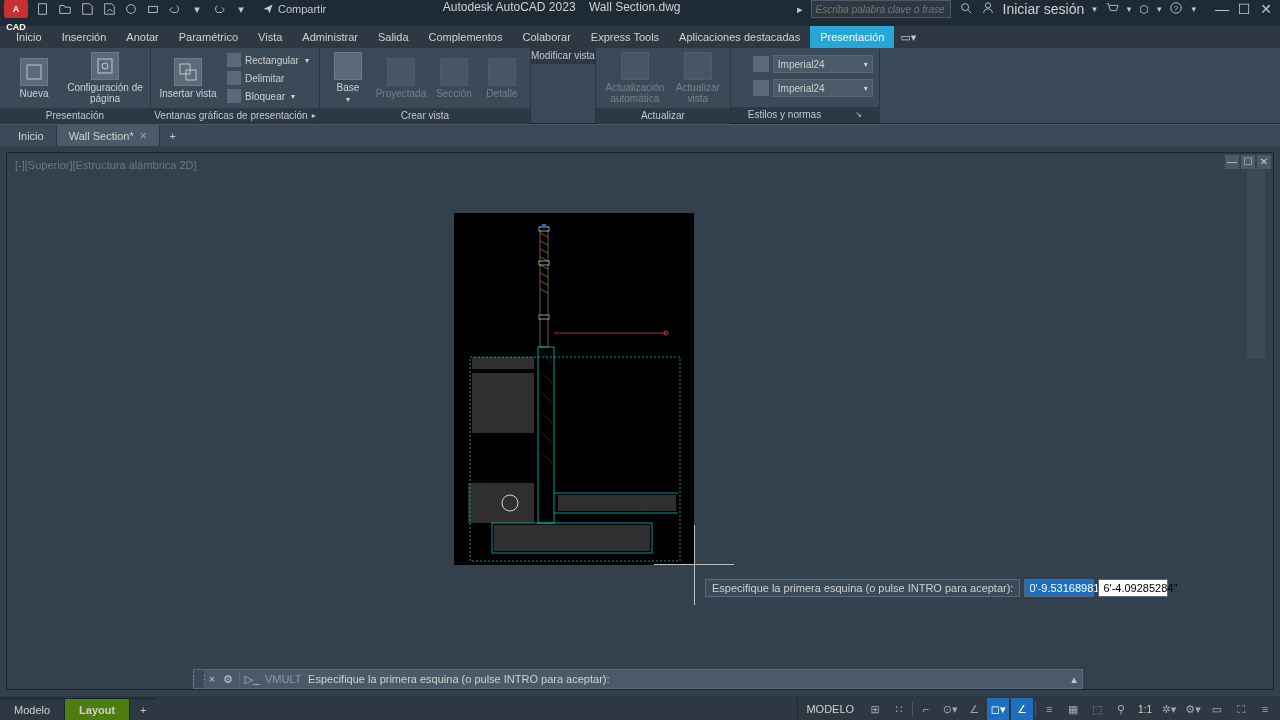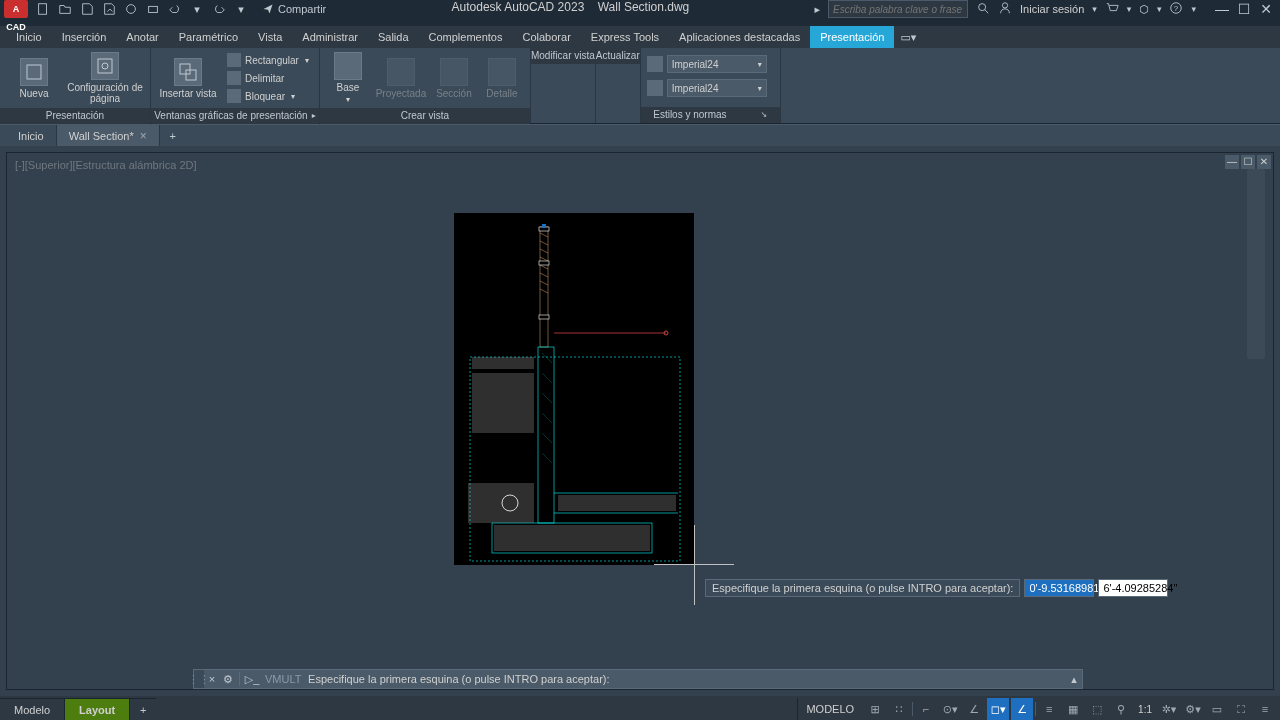--- a/index.html
+++ b/index.html
@@ -9,21 +9,21 @@
 .titlebar { height: 26px; background: #1e2a36; display: flex; align-items: flex-start; padding: 0 4px; }
 .app-icon { width: 24px; height: 18px; background: #c92f2f; color: #fff; text-align: center; line-height: 18px; font-size: 9px; font-weight: bold; border-radius: 2px; margin-right: 6px; }
 .qat { display: flex; gap: 4px; align-items: center; }
 .qat-btn { width: 18px; height: 18px; display: flex; align-items: center; justify-content: center; color: #c0c8d0; cursor: pointer; }
 .qat-btn svg { width: 14px; height: 14px; }
 .share-btn { display: flex; align-items: center; gap: 4px; margin-left: 8px; color: #c0c8d0; cursor: pointer; }
 .title-center { flex: 1; text-align: center; color: #d0d0d0; font-size: 12px; }
 .title-right { display: flex; align-items: center; gap: 8px; }
 .search-box { width: 140px; height: 18px; background: #2d3842; border: 1px solid #4a5a6a; color: #8090a0; padding: 0 4px; font-style: italic; font-size: 10px; }
 .search-icon, .user-icon, .cart-icon, .help-icon { color: #c0c8d0; cursor: pointer; }
-.signin { color: #d0d0d0; cursor: pointer; font-size: 11px; }
+.signin { color: #d0d0d0; cursor: pointer; font-size: 14px; }
 .win-controls { display: flex; gap: 2px; margin-left: 8px; }
 .win-btn { width: 20px; height: 18px; display: flex; align-items: center; justify-content: center; color: #c0c8d0; cursor: pointer; font-size: 14px; }
 
 
 .menubar { height: 22px; background: #2d3842; display: flex; align-items: stretch; padding-left: 6px; }
 .menu-tab { padding: 3px 10px; color: #d0d0d0; font-size: 11px; cursor: pointer; display: flex; align-items: center; }
 .menu-tab.active { background: #27a7d8; color: #fff; }
 .menu-spacer { flex: 1; }
 .menu-extra { width: 28px; display: flex; align-items: center; justify-content: center; color: #c0c8d0; cursor: pointer; }
 
@@ -32,21 +32,21 @@
 .ribbon-panel { border-right: 1px solid #2a3642; display: flex; flex-direction: column; }
 .panel-body { flex: 1; display: flex; align-items: center; padding: 2px 6px; gap: 4px; }
 .panel-title { height: 16px; background: #2d3842; text-align: center; font-size: 10px; color: #c0c8d0; line-height: 16px; display: flex; justify-content: center; align-items: center; gap: 4px; }
 .panel-title .arrow { font-size: 8px; }
 .big-btn { display: flex; flex-direction: column; align-items: center; justify-content: center; width: 56px; height: 56px; cursor: pointer; color: #d0d0d0; font-size: 10px; text-align: center; gap: 2px; }
 .big-btn.disabled { opacity: 0.4; cursor: default; }
 .big-btn .icon { width: 28px; height: 28px; background: #5a6a78; border: 1px solid #6a7a88; display: flex; align-items: center; justify-content: center; }
 .small-btns { display: flex; flex-direction: column; gap: 1px; }
 .small-btn { display: flex; align-items: center; gap: 4px; padding: 1px 4px; cursor: pointer; color: #d0d0d0; font-size: 10px; height: 17px; }
 .small-btn .icon { width: 14px; height: 14px; background: #5a6a78; }
-.dropdown-row { display: flex; align-items: center; gap: 4px; height: 20px; }
+.dropdown-row { display: flex; align-items: center; gap: 4px; height: 20px; margin-left: 16px; }
 .dropdown-row .icon { width: 16px; height: 16px; background: #5a6a78; }
 .dropdown { width: 100px; height: 18px; background: #4a5a68; border: 1px solid #5a6a78; color: #d0d0d0; font-size: 10px; padding: 0 4px; display: flex; align-items: center; justify-content: space-between; cursor: pointer; }
 .dropdown .dd-arrow { font-size: 8px; }
 
 
 .filetabs { height: 22px; background: #3a4a58; border-top: 1px solid #4a5a68; display: flex; align-items: stretch; padding-left: 6px; }
 .file-tab { padding: 0 12px; display: flex; align-items: center; gap: 6px; font-size: 11px; color: #d0d0d0; cursor: pointer; border-right: 1px solid #2a3642; }
 .file-tab.active { background: #4a5a68; }
 .file-tab .close { font-size: 12px; color: #a0a8b0; }
 .file-add { width: 26px; display: flex; align-items: center; justify-content: center; color: #c0c8d0; cursor: pointer; }
@@ -288,20 +288,30 @@
         </div>
     </div>
     <div class="panel-title">Crear vista</div>
   </div>
 
   <div class="ribbon-panel">
     <div class="panel-title">Modificar vista</div>
   </div>
 
   <div class="ribbon-panel">
+    <div class="panel-body">
+      <div class="big-btn disabled" style="width:66px">
+          <div class="icon"></div>
+          <span>Actualización automática</span>
+        </div>
+      <div class="big-btn disabled" style="width:52px">
+          <div class="icon"></div>
+          <span>Actualizar vista</span>
+        </div>
+    </div>
     <div class="panel-title">Actualizar</div>
   </div>
 
   <div class="ribbon-panel" style="flex:0 0 140px">
     <div class="panel-body" style="flex-direction:column;align-items:flex-start;gap:4px;padding-top:6px">
       <div class="dropdown-row">
         <div class="icon"></div>
         <div class="dropdown">
             <span>Imperial24</span>
             <span class="dd-arrow">▾</span>

